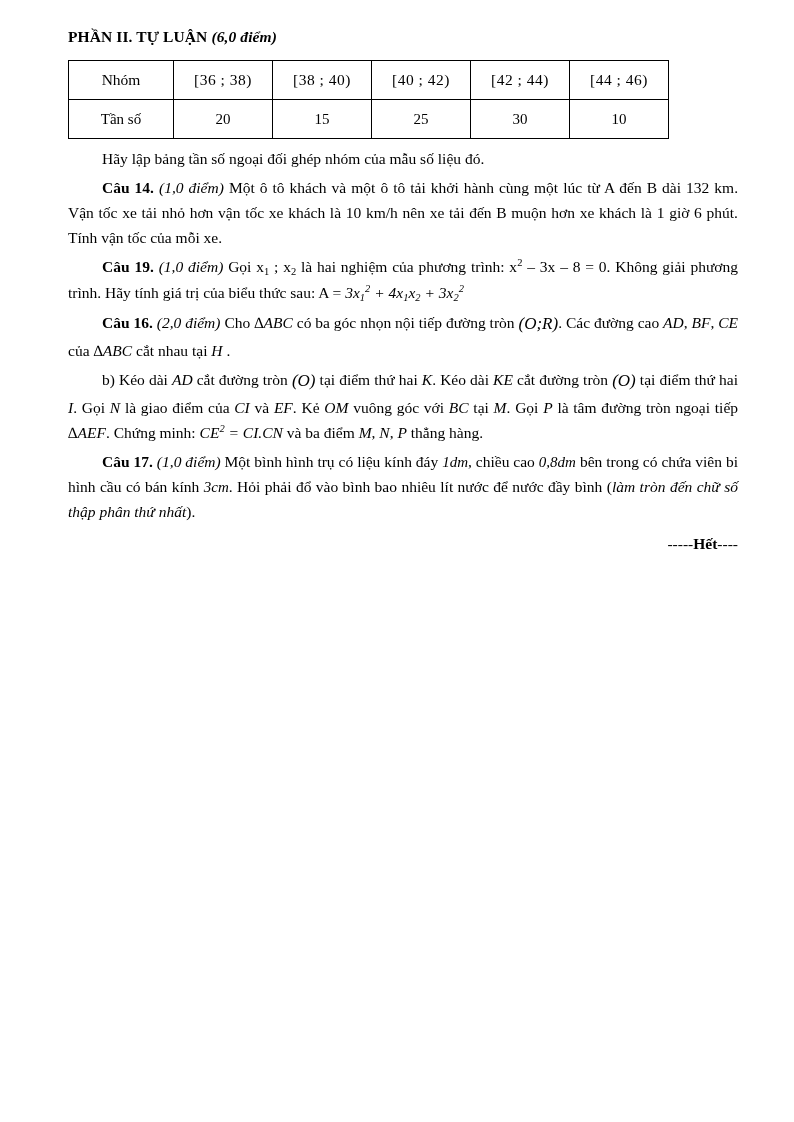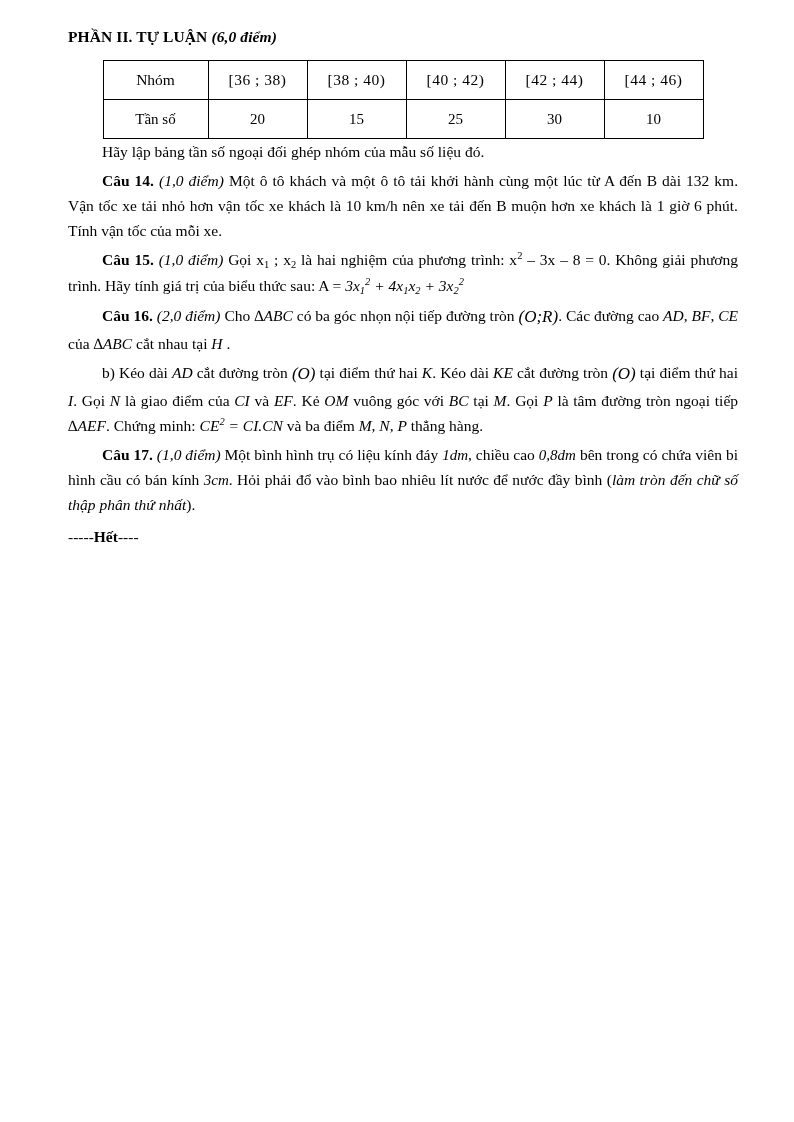--- a/index.html
+++ b/index.html
@@ -57,22 +57,22 @@
     font-size: 10.5px;
     vertical-align: -0.25em;
   }
   sup {
     font-size: 10.5px;
     vertical-align: 0.55em;
   }
   
   .table-wrap {
     display: flex;
-    justify-content: center;
-    margin: 10px 0 0 0;
+    justify-content: flex-start;
+    margin: 10px 0 7px 0;
   }
   table.freq {
     border-collapse: collapse;
     font-size: 15px;
   }
   table.freq td {
     border: 1px solid #000;
     text-align: center;
     vertical-align: middle;
     padding: 6px 4px;
@@ -89,21 +89,21 @@
   }
   .bracket-num {
     letter-spacing: 0.5px;
   }
   .paren {
     font-size: 17px;
     vertical-align: -0.08em;
     font-style: italic;
   }
   .end-mark {
-    text-align: left;
+    text-align: right;
     margin-top: 10px;
     font-size: 15.5px;
   }
   .end-mark b {
     font-weight: bold;
   }
   .nowrap { white-space: nowrap; }
 </style>
 </head>
 <body>
@@ -141,21 +141,21 @@
 
   <p class="para indent">Hãy lập bảng tần số ngoại đối ghép nhóm của mẫu số liệu đó.</p>
 
   <p class="para indent">
     <span class="q-label">Câu 14.</span>
     <span class="it">(1,0 điểm)</span>
     <span>Một ô tô khách và một ô tô tải khởi hành cùng một lúc từ A đến B dài 132 km. Vận tốc xe tải nhỏ hơn vận tốc xe khách là 10 km/h nên xe tải đến B muộn hơn xe khách là 1 giờ 6 phút. Tính vận tốc của mỗi xe.</span>
   </p>
 
   <p class="para indent">
-    <span class="q-label">Câu 15.</span>
+    <span class="q-label">Câu 19.</span>
     <span class="it">(1,0 điểm)</span>
     <span>Gọi x</span><sub>1</sub><span> ; x</span><sub>2</sub><span> là hai nghiệm của phương trình: x</span><sup>2</sup><span> – 3x – 8 = 0. Không giải phương trình. Hãy tính giá trị của biểu thức sau: A =</span>
     <span class="mathit nowrap">3<span class="mathit">x</span><sub>1</sub><sup>2</sup> + 4<span class="mathit">x</span><sub>1</sub><span class="mathit">x</span><sub>2</sub> + 3<span class="mathit">x</span><sub>2</sub><sup>2</sup></span>
   </p>
 
   <p class="para indent">
     <span class="q-label">Câu 16.</span>
     <span class="it">(2,0 điểm)</span>
     <span>Cho</span>
     <span class="mathit">∆ABC</span>

